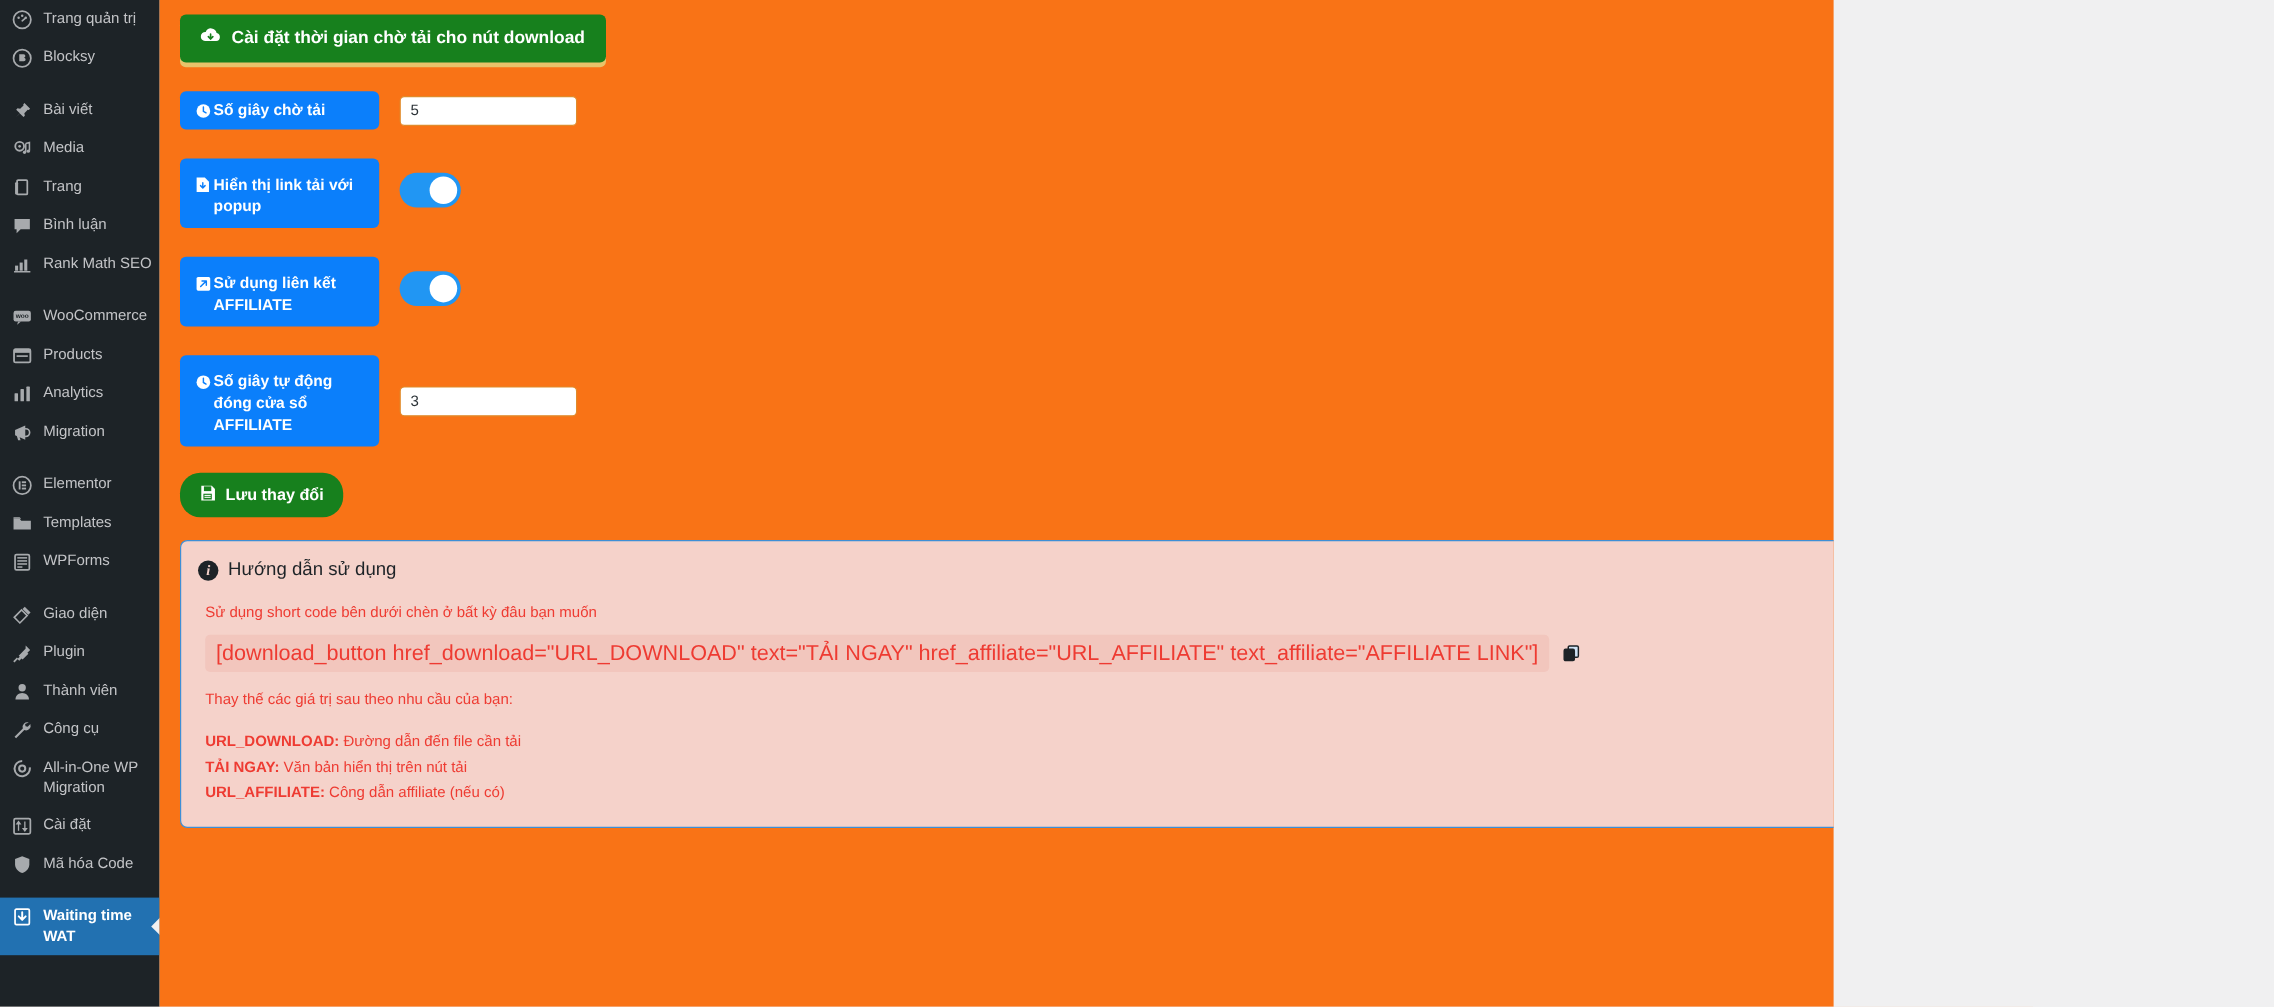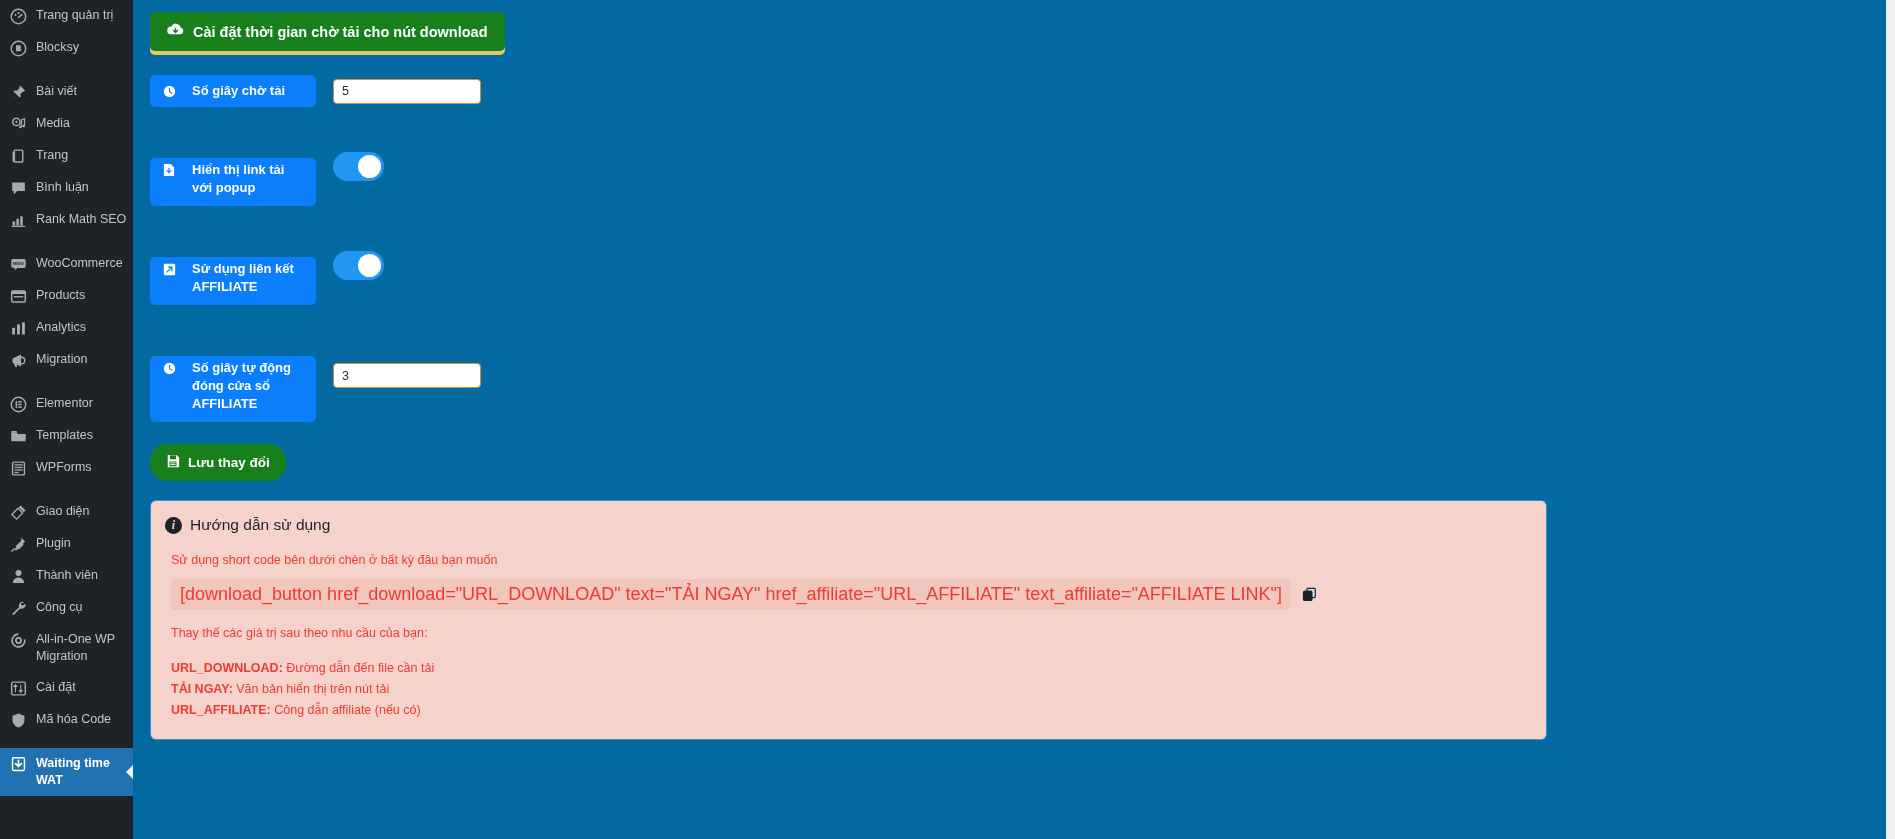--- a/index.html
+++ b/index.html
@@ -3,21 +3,21 @@
 <meta charset="utf-8">
 <style>
   * { box-sizing: border-box; }
   html, body {
     margin: 0; padding: 0;
     width: 1895px; height: 839px;
     overflow: hidden;
     background: #f0f0f1;
     font-family: "Liberation Sans", sans-serif;
   }
-  #app { display: flex; width: 1886px; height: 839px; }
+  #app { display: flex; width: 1528px; height: 839px; }
 
   
   .sidebar {
     width: 133px;
     min-width: 133px;
     background: #1d2327;
     color: #c3c4c7;
     padding-top: 0px;
     position: relative;
     overflow: hidden;
@@ -56,21 +56,21 @@
     right: -1px; top: 50%;
     transform: translateY(-50%);
     border-style: solid;
     border-width: 8px 8px 8px 0;
     border-color: transparent #f0f0f1 transparent transparent;
   }
 
   
   .main {
     flex: 1;
-    background: #0369a1;
+    background: #f97316;
     padding: 8px 18px 0 17px;
     overflow: hidden;
     position: relative;
   }
 
   .page-header-btn {
     display: inline-flex;
     align-items: center;
     gap: 9px;
     background: #17801d;
@@ -95,24 +95,24 @@
     color: #fff;
     font-weight: 700;
     font-size: 13px;
     line-height: 18px;
     border-radius: 5px;
     padding: 7px 12px;
     width: 166px;
     min-width: 166px;
     display: flex;
     align-items: flex-start;
-    gap: 16px;
+    gap: 2px;
     cursor: pointer;
   }
-  .row-label.wide2 { padding-top: 3px; padding-bottom: 9px; margin-top: 27px; }
+  .row-label.wide2 { padding-top: 13px; padding-bottom: 9px; }
   .row-label .rl-icon {
     display: inline-flex;
     align-items: center;
     justify-content: center;
     width: 14px; min-width: 14px; height: 18px;
     margin-top: 0px;
   }
   .row-label .rl-text { flex: 1; }
   .row-control { margin-left: 17px; }
 

